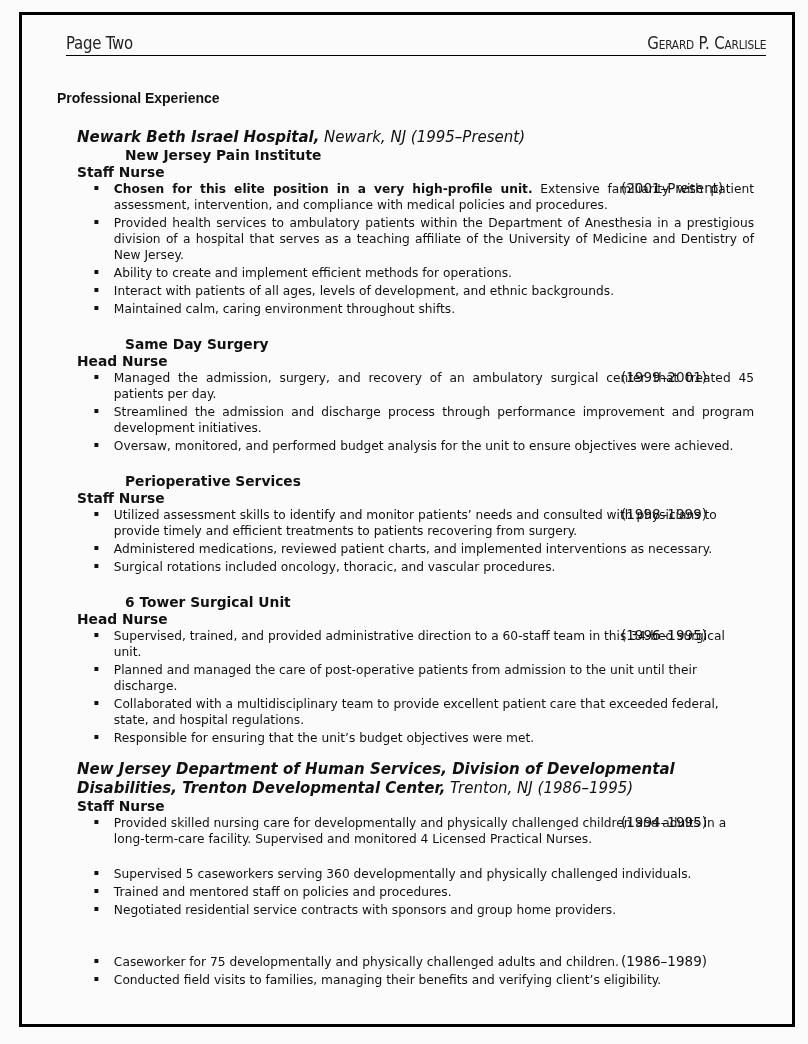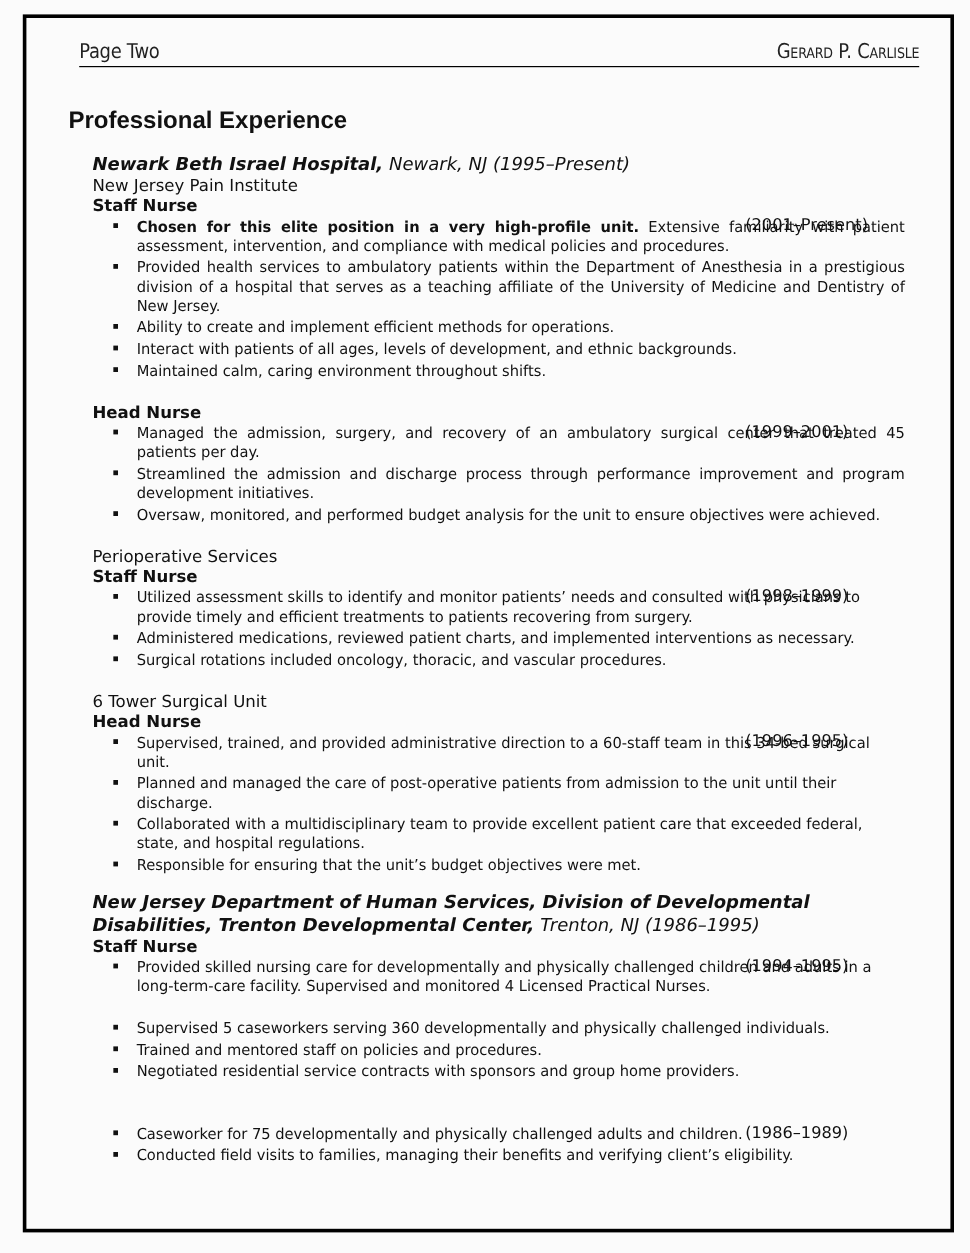--- a/index.html
+++ b/index.html
@@ -35,36 +35,36 @@
       position: absolute; right: 0; top: 0;
       font-family: "DejaVu Sans", sans-serif;
       font-size: 17px; color: #222;
       font-variant: small-caps;
       letter-spacing: -0.2px;
       transform: scaleX(0.88); transform-origin: right top;
     }
     .section-title {
       position: absolute; left: 57px; top: 90px;
       font-family: "Liberation Sans", sans-serif;
-      font-weight: bold; font-size: 20px; color: #111;
+      font-weight: bold; font-size: 14px; color: #111;
     }
     .content {
       position: absolute; left: 77px; top: 128px;
       width: 678px;
       font-size: 12.6px;
       line-height: 16.5px;
     }
     .org {
       font-weight: bold; font-style: italic;
       font-size: 15px; line-height: 19px;
       margin: 0;
     }
     .org .loc { font-weight: normal; font-style: italic; }
     .unit {
-      font-weight: normal; font-size: 13.8px; line-height: 17px;
+      font-weight: bold; font-size: 13.8px; line-height: 17px; margin-left: 48px;
     }
     .role-row {
       position: relative;
       font-weight: bold; font-size: 13.8px; line-height: 17px;
       height: 17px;
     }
     .role-date {
       position: absolute; left: 544px; top: 16px;
       font-weight: normal; font-size: 13.5px;
     }
@@ -107,20 +107,21 @@
     <div class="unit">New Jersey Pain Institute</div>
     <div class="role-row"><span>Staff Nurse</span><span class="role-date">(2001–Present)</span></div>
     <ul class="bullets">
       <li class="just"><span class="bul"></span><b>Chosen for this elite position in a very high-profile unit.</b><span> Extensive familiarity with patient assessment, intervention, and compliance with medical policies and procedures.</span></li>
       <li class="just"><span class="bul"></span><span>Provided health services to ambulatory patients within the Department of Anesthesia in a prestigious division of a hospital that serves as a teaching affiliate of the University of Medicine and Dentistry of New Jersey.</span></li>
       <li><span class="bul"></span><span>Ability to create and implement efficient methods for operations.</span></li>
       <li><span class="bul"></span><span>Interact with patients of all ages, levels of development, and ethnic backgrounds.</span></li>
       <li><span class="bul"></span><span>Maintained calm, caring environment throughout shifts.</span></li>
     </ul>
     <div class="gap-lg"></div>
+    <div class="unit">Same Day Surgery</div>
     <div class="role-row"><span>Head Nurse</span><span class="role-date">(1999–2001)</span></div>
     <ul class="bullets">
       <li class="just"><span class="bul"></span><span>Managed the admission, surgery, and recovery of an ambulatory surgical center that treated 45 patients per day.</span></li>
       <li class="just"><span class="bul"></span><span>Streamlined the admission and discharge process through performance improvement and program development initiatives.</span></li>
       <li class="just"><span class="bul"></span><span>Oversaw, monitored, and performed budget analysis for the unit to ensure objectives were achieved.</span></li>
     </ul>
     <div class="gap-lg"></div>
     <div class="unit">Perioperative Services</div>
     <div class="role-row"><span>Staff Nurse</span><span class="role-date">(1998–1999)</span></div>
     <ul class="bullets">

